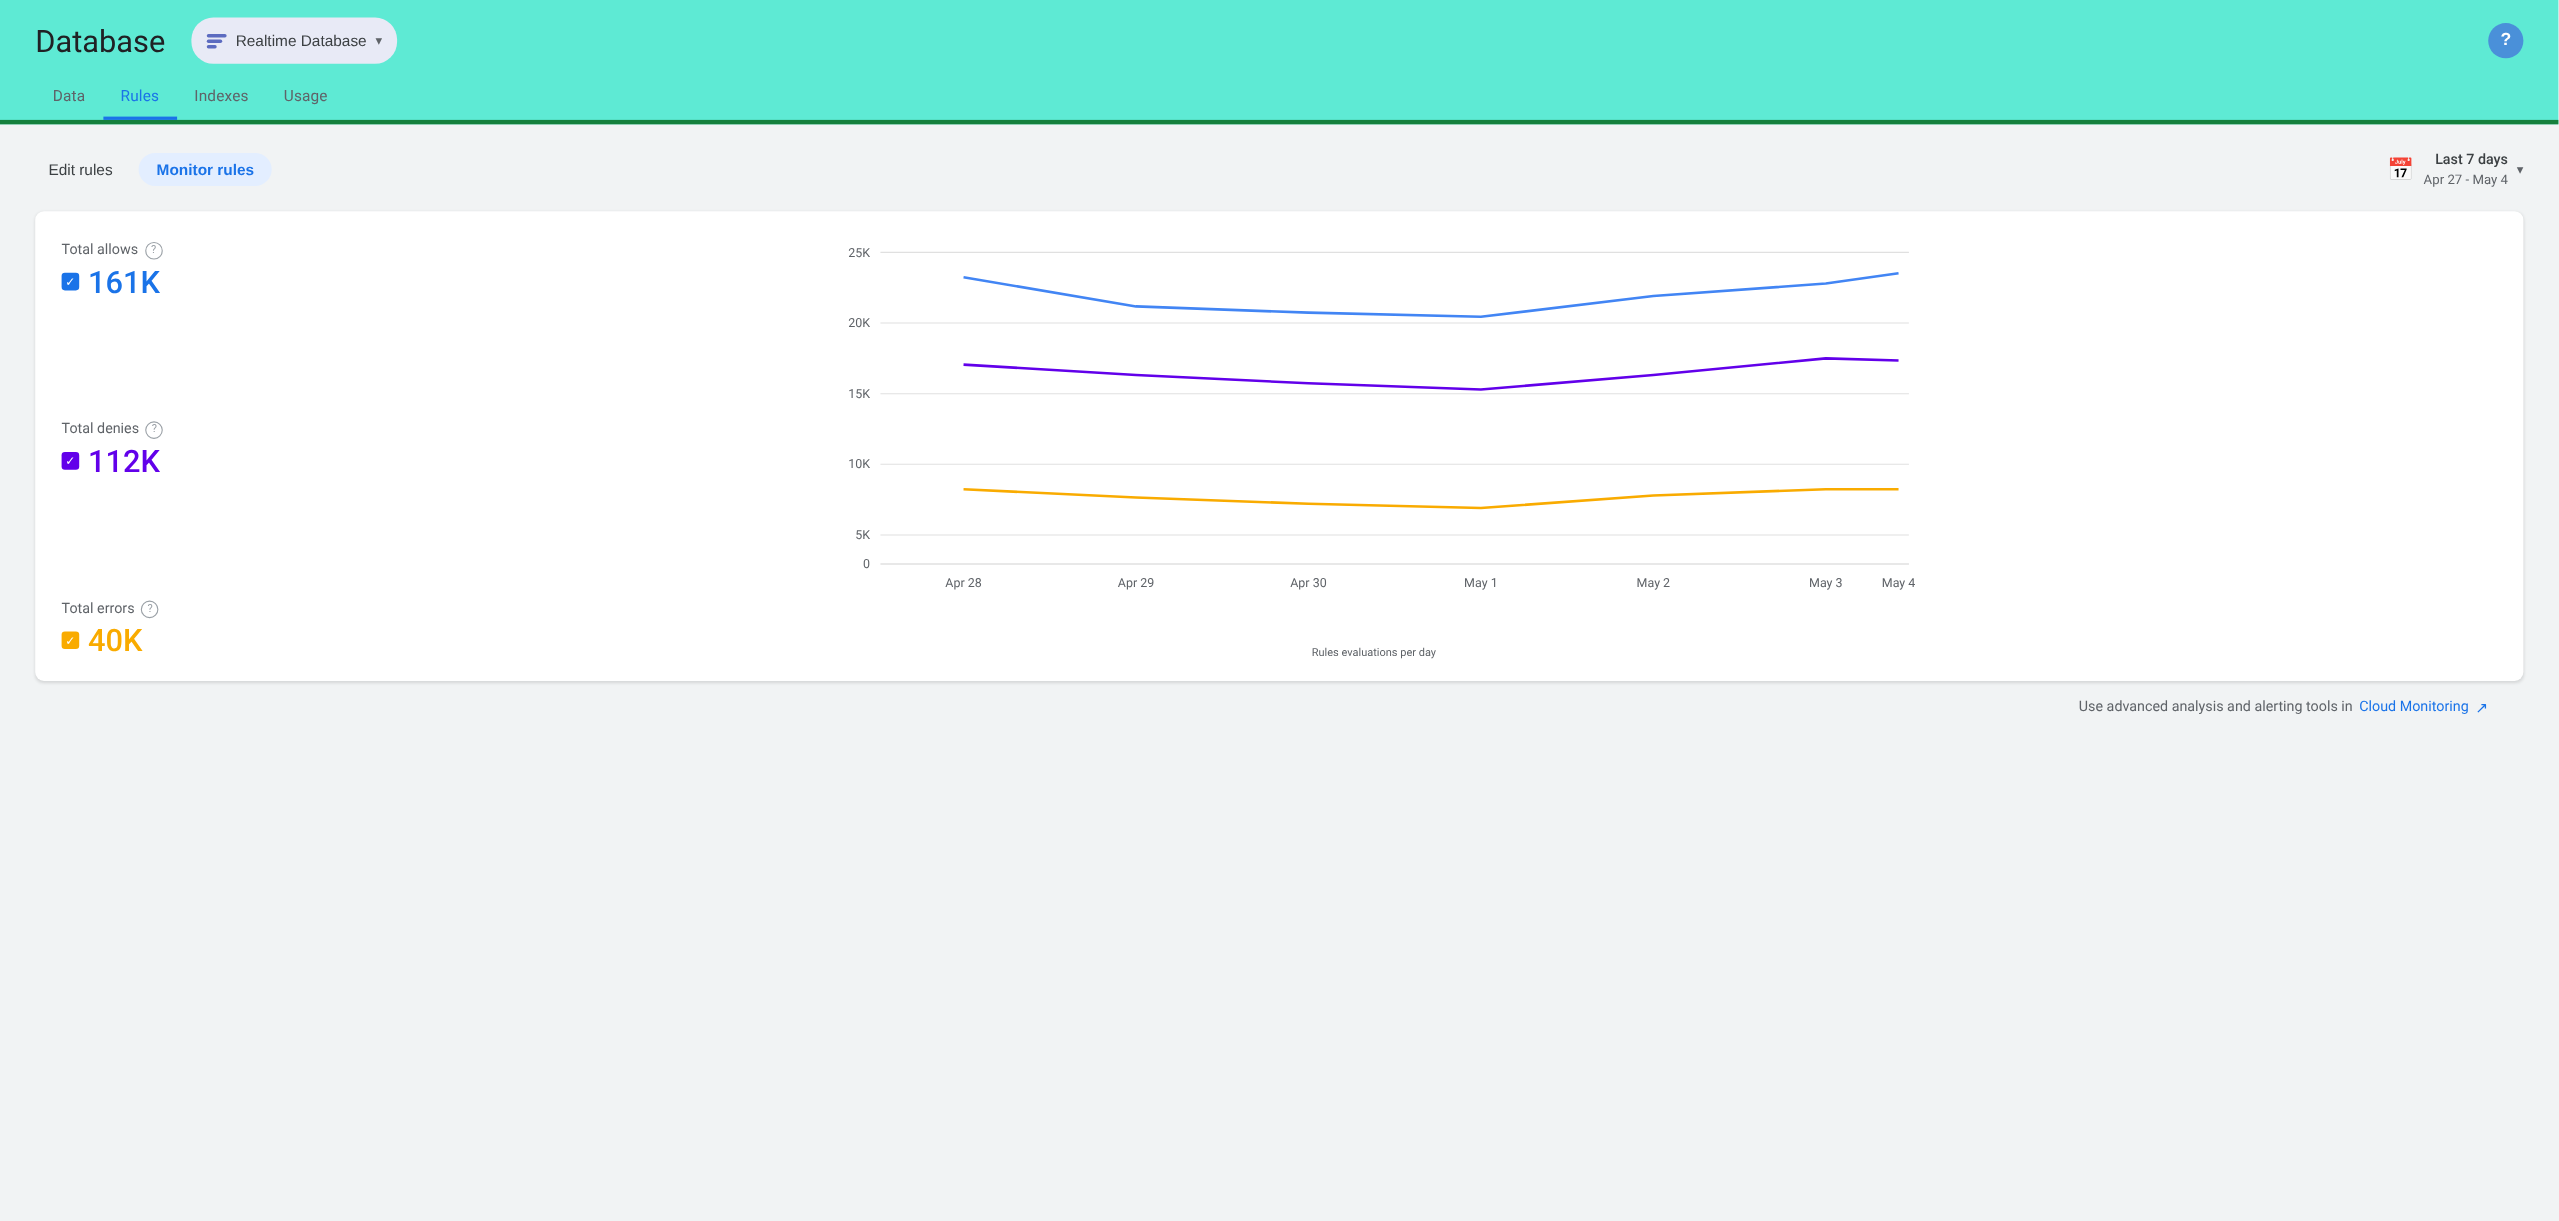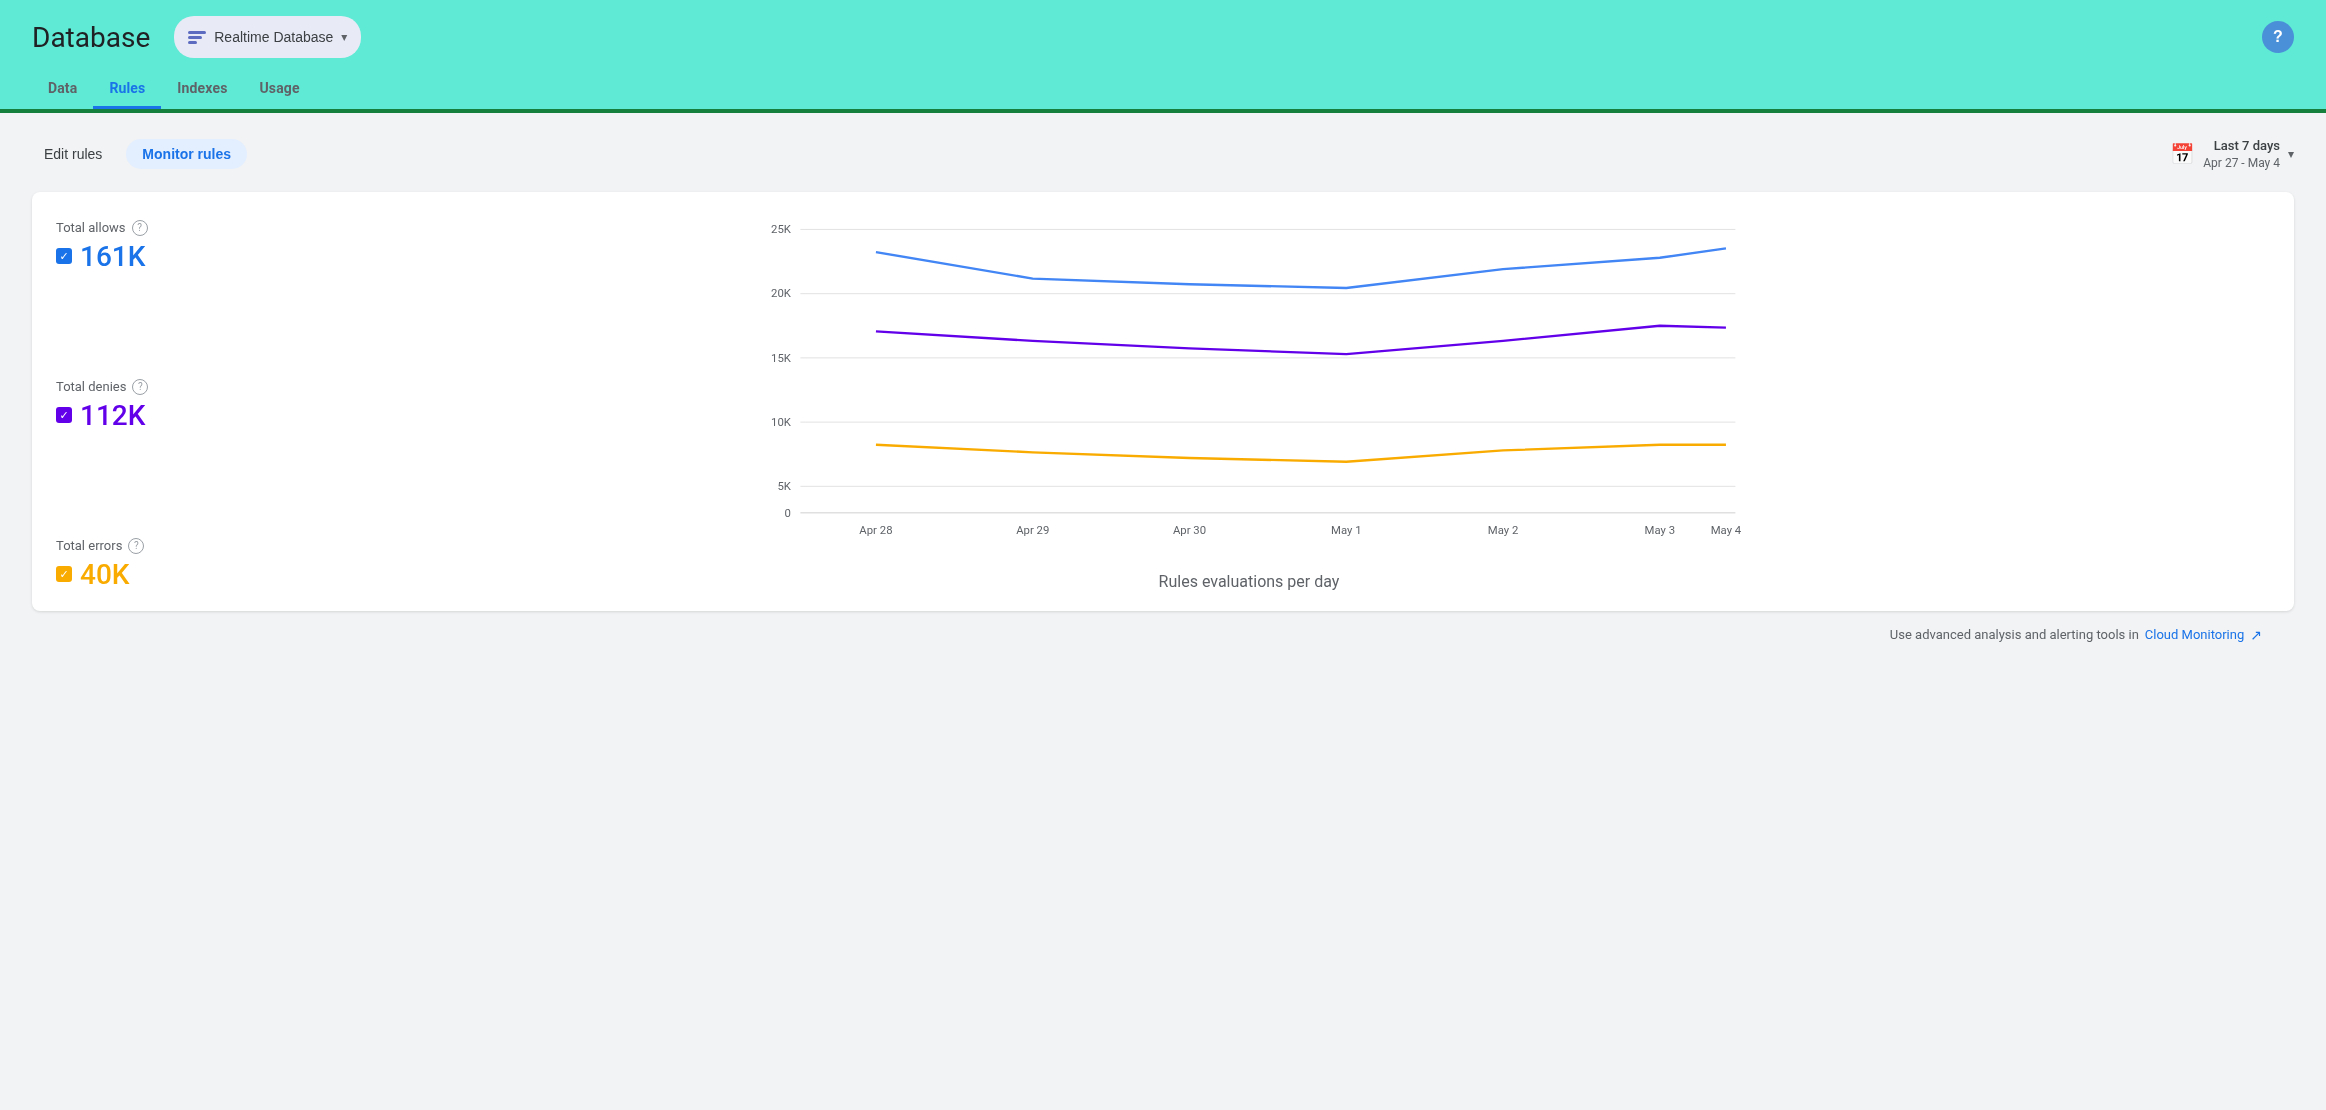--- a/index.html
+++ b/index.html
@@ -75,21 +75,21 @@
       gap: 0;
       margin-top: 12px;
     }
     .nav-tab {
       padding: 10px 16px;
       font-size: 14px;
       color: #5f6368;
       cursor: pointer;
       border-bottom: 3px solid transparent;
       text-decoration: none;
-      font-weight: 700;
+      font-weight: 400;
       letter-spacing: 0.01em;
     }
     .nav-tab.active {
       color: #1a73e8;
       border-bottom: 3px solid #1a73e8;
     }
     .main-content {
       padding: 24px 32px;
     }
     .toolbar {
@@ -214,23 +214,23 @@
     }
     .chart-area {
       flex: 1;
       position: relative;
     }
     .chart-svg-wrapper {
       width: 100%;
     }
     .chart-x-label {
       text-align: center;
-      font-size: 16px;
-      color: #5f6368;
-      margin-top: 8px;
+      font-size: 10px;
+      color: #5f6368;
+      margin-top: 24px;
     }
     .footer-note {
       display: flex;
       justify-content: flex-end;
       align-items: flex-start;
       gap: 6px;
       padding: 16px 32px 8px 0;
       font-size: 13px;
       color: #5f6368;
     }

